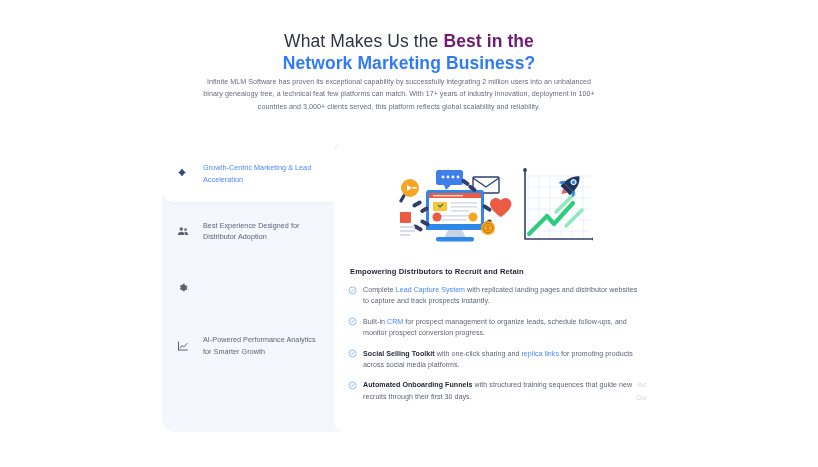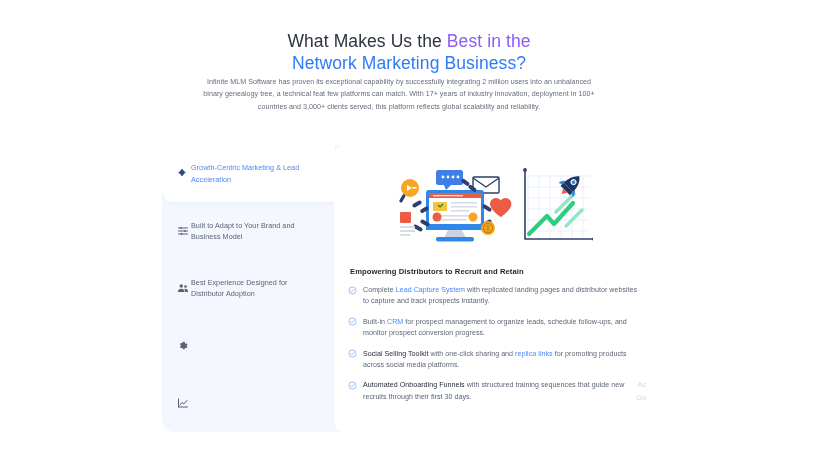--- a/index.html
+++ b/index.html
@@ -8,22 +8,22 @@
     background: #ffffff;
     font-family: "Liberation Sans", sans-serif;
     -webkit-font-smoothing: antialiased;
     overflow: hidden;
   }
   .page { position: relative; width: 818px; height: 467px; background:#fff; }
 
   
   .header { position: absolute; left: 0; top: 30px; width: 818px; text-align: center; }
   .h-line1 { font-size: 17.5px; line-height: 22px; color: #2d3340; letter-spacing: .1px; }
-  .h-line1 .bold { font-weight: 400; color: #8b5cf6; }
-  .h-line2 { font-size: 17.5px; line-height: 23px; font-weight: 400; color: #2f7bf6; letter-spacing: .1px; }
+  .h-line1 .bold { font-weight: 700; color: #701a75; }
+  .h-line2 { font-size: 17.5px; line-height: 23px; font-weight: 700; color: #2f7bf6; letter-spacing: .1px; }
 
   .subhead {
     position: absolute; left: 199px; top: 76px; width: 400px;
     text-align: center; font-size: 7.1px; line-height: 12.4px;
     color: #636b7a; letter-spacing: .05px;
   }
 
   
   .card {
     position: absolute; left: 162px; top: 145px;
@@ -34,21 +34,21 @@
     overflow: hidden;
   }
 
   
   .sidebar {
     width: 172px; flex: 0 0 172px;
     padding: 0;
     position: relative;
   }
   .side-item {
-    display: flex; align-items: center; gap: 1px;
+    display: flex; align-items: center; gap: 13px;
     padding: 0 12px 0 14px;
     height: 57.4px;
     position: relative;
   }
   .side-item .ico {
     flex: 0 0 14px; width: 14px; height: 14px;
     display: flex; align-items: center; justify-content: center;
     color: #5b6272;
   }
   .side-item .ico svg { width: 12px; height: 12px; display:block; }
@@ -83,21 +83,21 @@
     margin: 16px 0 0 2px; letter-spacing: .1px;
   }
 
   .bullets { margin-top: 9px; }
   .bullet { display: flex; gap: 6px; margin-bottom: 9px; align-items: flex-start; }
   .bullet .chk { flex: 0 0 9px; width: 9px; height: 9px; margin-top: .5px; }
   .bullet .chk svg { width: 9px; height: 9px; display:block; }
   .bullet .btxt {
     font-size: 7.1px; line-height: 11.4px; color: #5c6474; letter-spacing: .04px;
   }
-  .bullet .btxt b { font-weight: 400; color: #1d232f; }
+  .bullet .btxt b { font-weight: 700; color: #1d232f; }
   .bullet .btxt a { color: #4a86f7; text-decoration: none; }
 
   
   .watermark {
     position: absolute; right: 10px; bottom: 28px;
     text-align: right; color: #d3d9e6;
     font-size: 8px; line-height: 13px; letter-spacing: .2px;
     pointer-events: none;
   }
 </style>
@@ -120,31 +120,20 @@
       <div class="side-item active">
         <span class="ico">
           <svg viewBox="0 0 24 24" fill="currentColor">
               <path d="M10 2a2 2 0 0 1 2 2c0 .4-.1.7-.3 1h2.3v2.3c.3-.2.6-.3 1-.3a2 2 0 1 1 0 4c-.4 0-.7-.1-1-.3V13H11.7c.2.3.3.6.3 1a2 2 0 1 1-4 0c0-.4.1-.7.3-1H6V10.7c-.3.2-.6.3-1 .3a2 2 0 1 1 0-4c.4 0 .7.1 1 .3V5h2.3A1.9 1.9 0 0 1 8 4a2 2 0 0 1 2-2z"></path>
               <path d="M14 13h2.3c-.2.3-.3.6-.3 1a2 2 0 1 0 4 0c0-.4-.1-.7-.3-1H22v8h-8v-2.3c-.3.2-.6.3-1 .3a2 2 0 1 1 0-4c.4 0 .7.1 1 .3V13z" opacity=".0"></path>
             </svg>
         </span>
         <span class="lbl">Growth-Centric Marketing &amp; Lead Acceleration</span>
       </div>
 
-      <div class="side-item">
-        <span class="ico">
-          <svg viewBox="0 0 24 24" fill="none" stroke="currentColor" stroke-width="2" stroke-linecap="round">
-              <path d="M3 6h18M3 12h18M3 18h18"></path>
-              <circle cx="8" cy="6" r="1.8" fill="currentColor" stroke="none"></circle>
-              <circle cx="16" cy="12" r="1.8" fill="currentColor" stroke="none"></circle>
-              <circle cx="9" cy="18" r="1.8" fill="currentColor" stroke="none"></circle>
-            </svg>
-        </span>
-        <span class="lbl">Built to Adapt to Your Brand and Business Model</span>
-      </div>
 
       <div class="side-item">
         <span class="ico">
           <svg viewBox="0 0 24 24" fill="currentColor">
               <circle cx="8.5" cy="8" r="3.4"></circle>
               <circle cx="17" cy="9" r="2.6"></circle>
               <path d="M2 19c0-3.3 2.9-5.5 6.5-5.5S15 15.7 15 19v1H2v-1z"></path>
               <path d="M16.5 13.5c3 0 5.5 1.9 5.5 4.6V20h-5.6v-1c0-2-.7-3.8-1.9-5 .6-.3 1.3-.5 2-.5z"></path>
             </svg>
         </span>
@@ -161,20 +150,21 @@
       </div>
 
       <div class="side-item">
         <span class="ico">
           <svg viewBox="0 0 24 24" fill="none" stroke="currentColor" stroke-width="2" stroke-linecap="round" stroke-linejoin="round">
               <path d="M3 20V4"></path>
               <path d="M3 20h18"></path>
               <path d="M6 16l4-5 3.5 3L20 7"></path>
             </svg>
         </span>
+        <span class="lbl">AI-Powered Performance Analytics for Smarter Growth</span>
       </div>
 
     </div>
 
     <div class="content">
 
       <div class="illus">
         <svg width="195" height="84" viewBox="0 0 195 84">
 
           <g>

